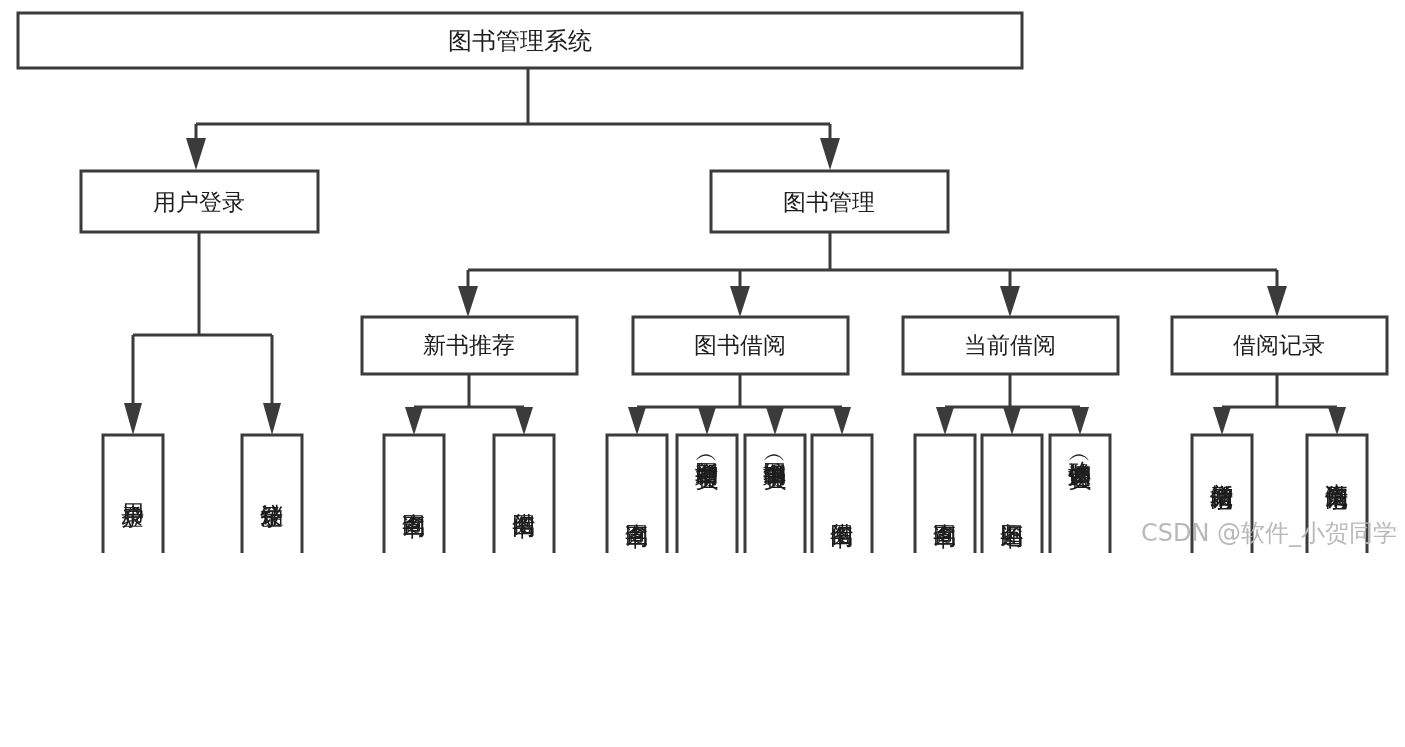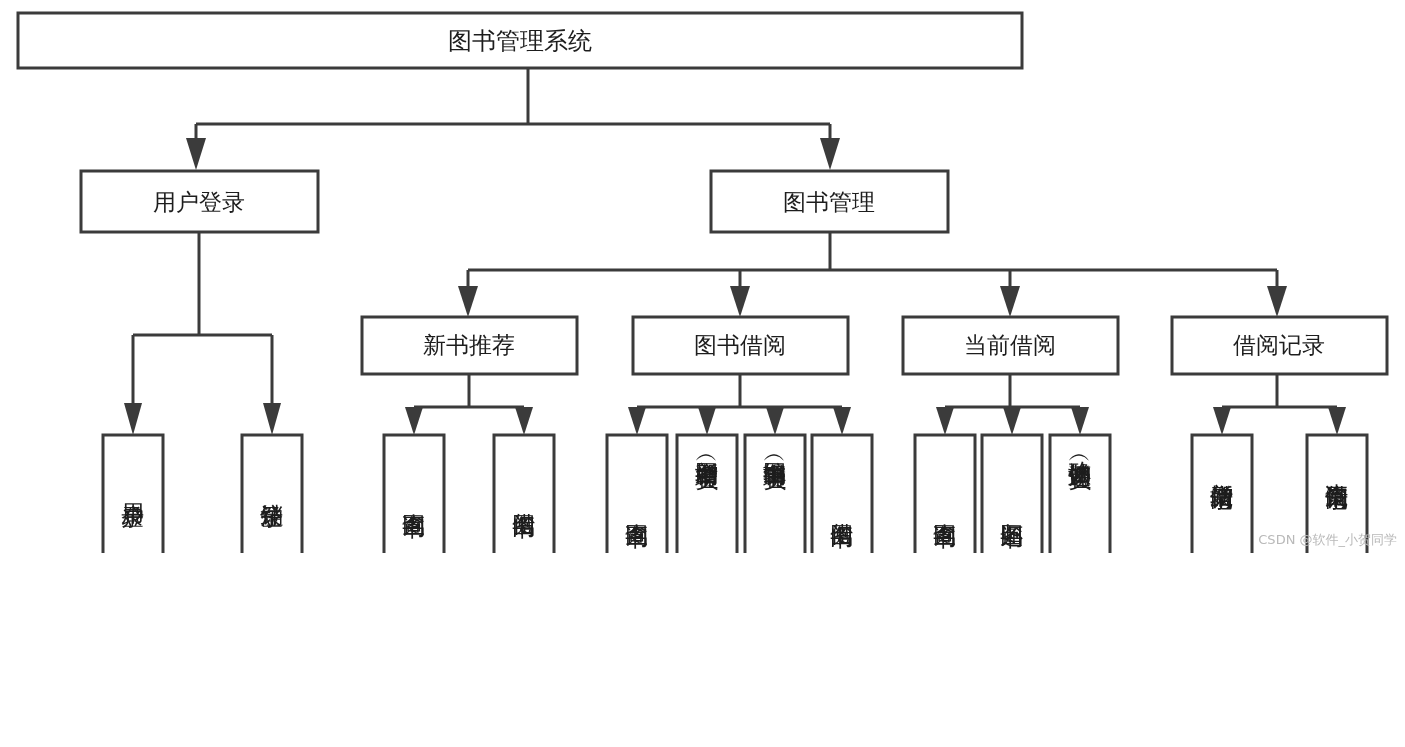--- a/index.html
+++ b/index.html
@@ -68,21 +68,21 @@
     text-orientation: upright;
     letter-spacing: 1px;
     white-space: nowrap;
     text-align: center;
   }
   .watermark {
     position: absolute;
     right: 8px;
     bottom: 4px;
     font-family: "DejaVu Sans", "Liberation Sans", sans-serif;
-    font-size: 13px;
+    font-size: 24px;
     color: #b9b9b9;
     white-space: nowrap;
     pointer-events: none;
   }
 </style>
 </head>
 <body>
 
 <div id="diagram-root">
 

